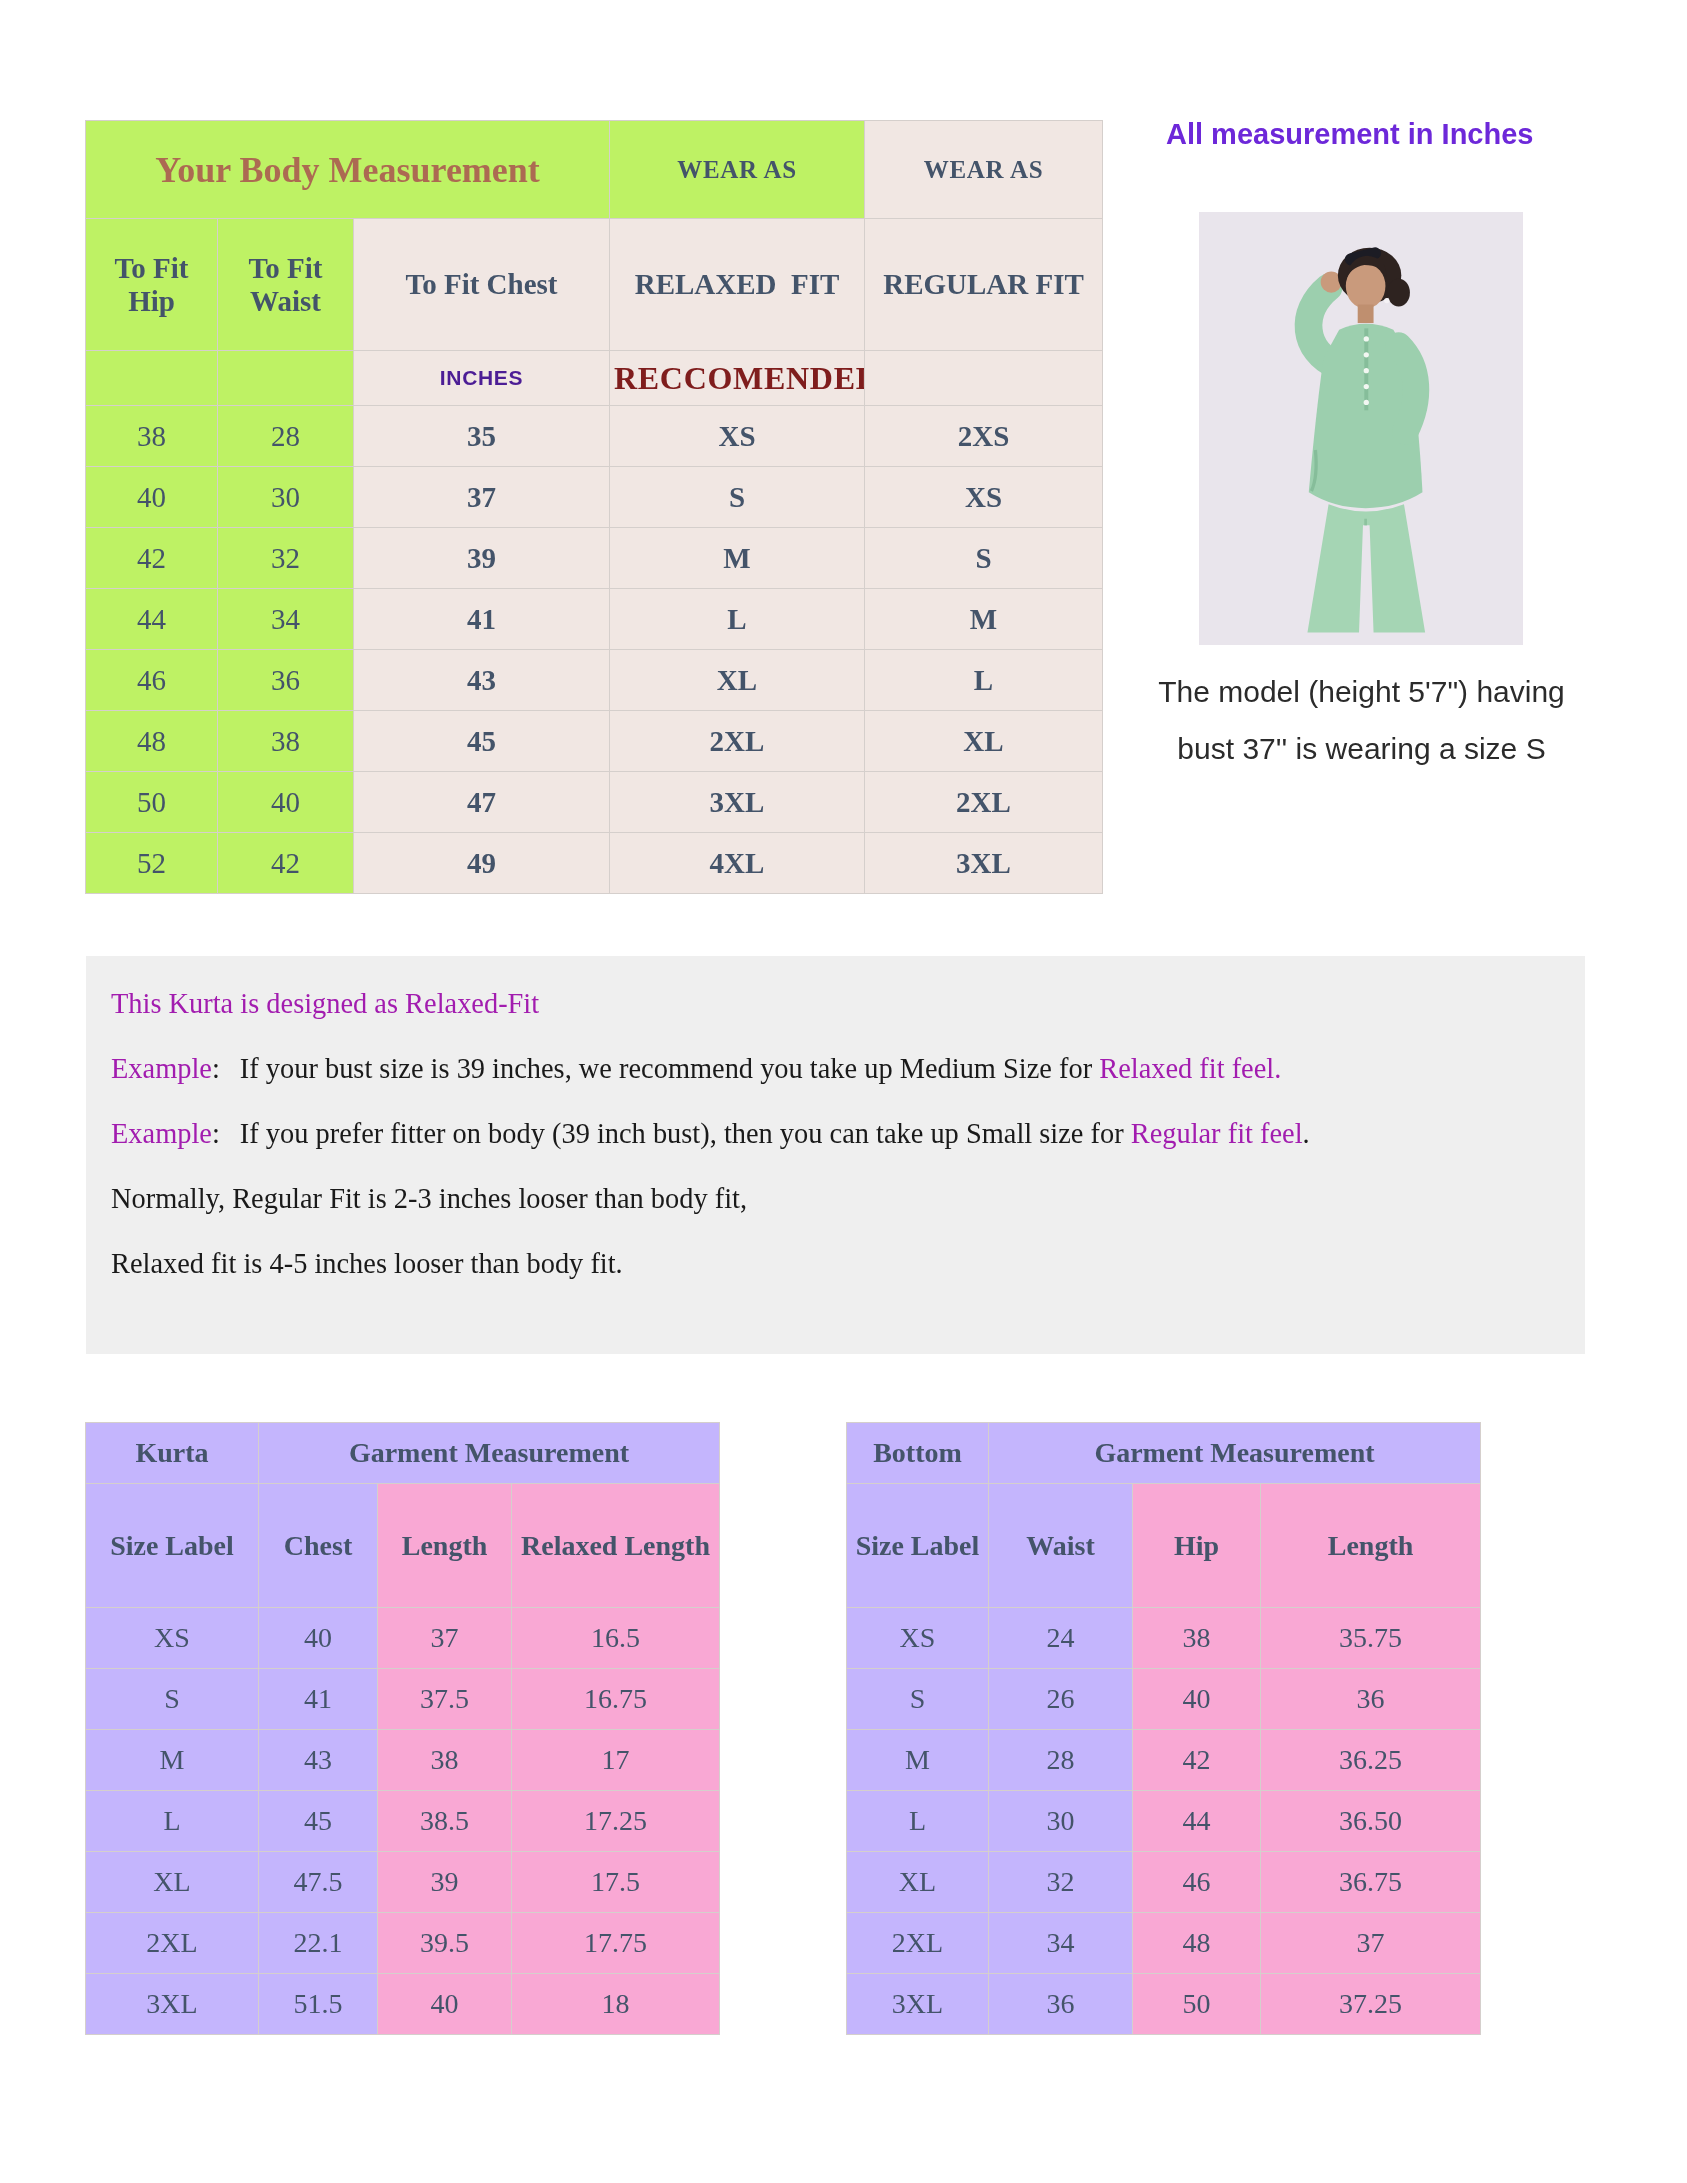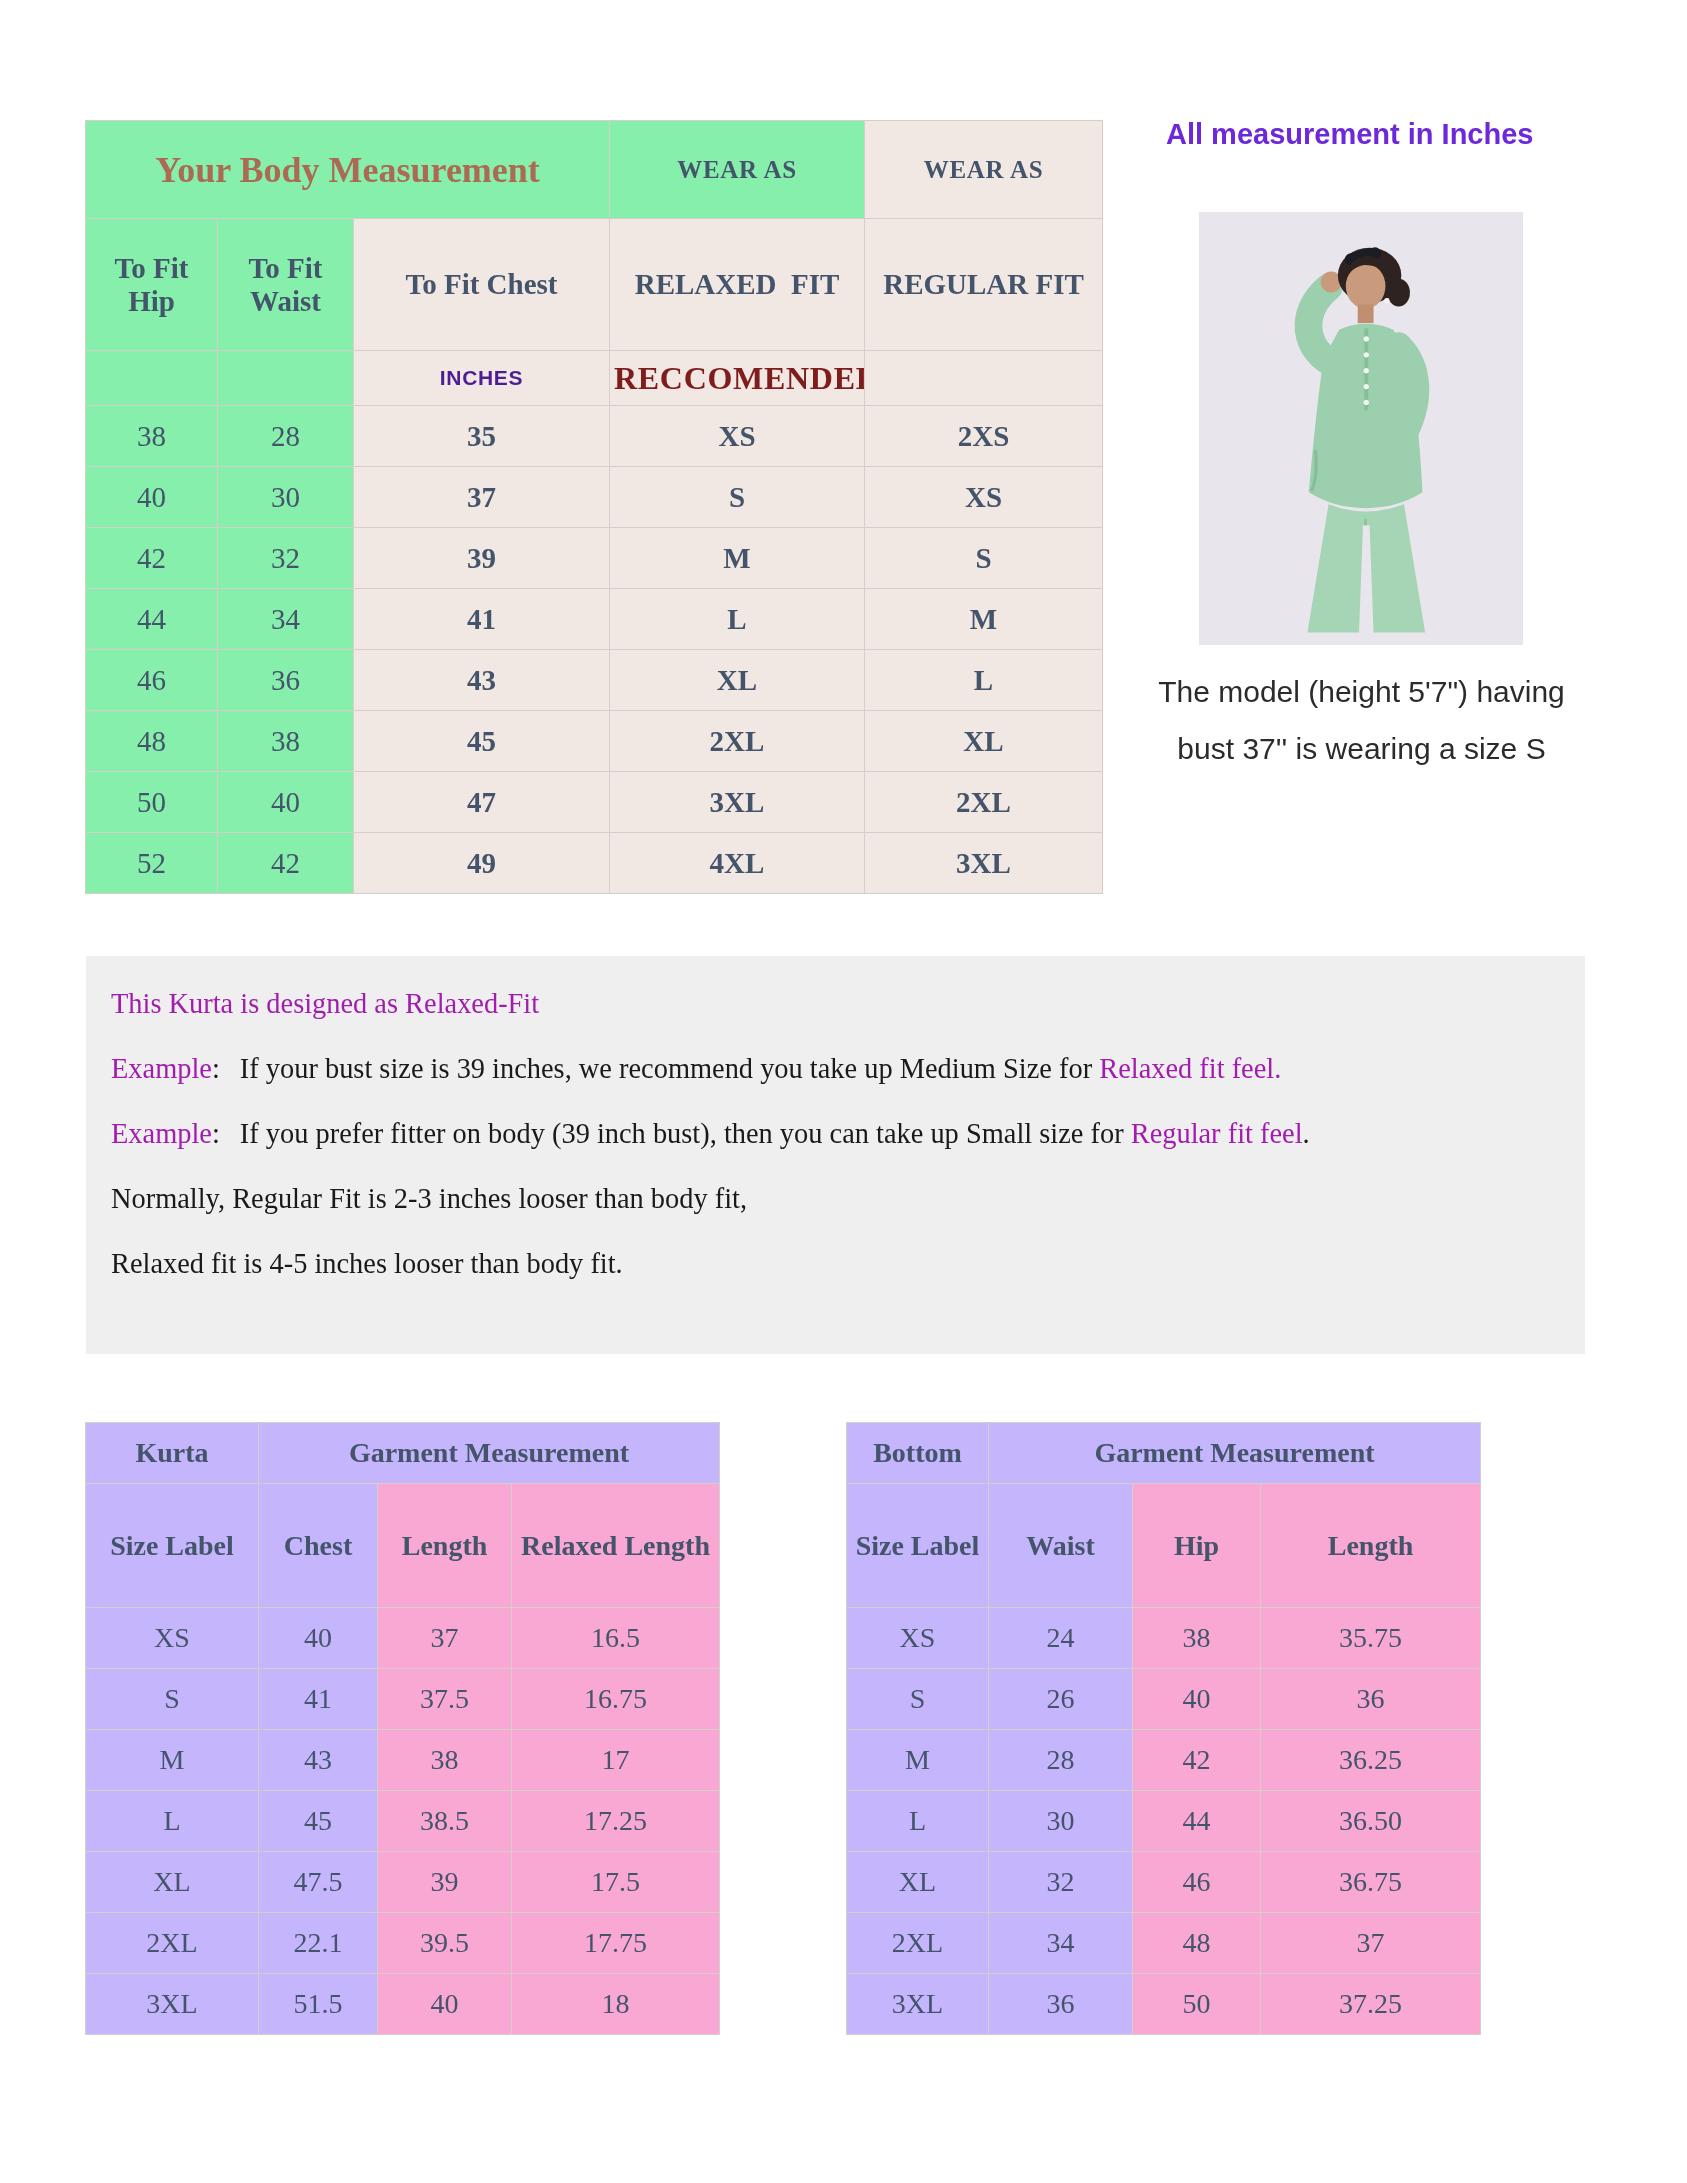--- a/index.html
+++ b/index.html
@@ -34,21 +34,21 @@
   
   .body-table{left:85px;top:120px;width:1017px;}
   .body-table tr.h1 td{height:97px;}
   .body-table .title{font-size:36px;font-weight:700;color:#AC6A52;}
   .body-table .wearas{font-size:25px;font-weight:700;letter-spacing:0.7px;}
   .body-table tr.h2 td{height:131px;font-size:29px;font-weight:700;white-space:pre-wrap;}
   .body-table tr.units td{height:54px;}
   .body-table .inches{font-family:"Liberation Sans","DejaVu Sans",sans-serif;font-size:21px;color:#4c1d95;letter-spacing:0.7px;}
   .body-table .recc{font-size:32px;color:#7f1d1d;letter-spacing:0.7px;}
   .body-table tbody td{height:60px;font-size:29px;}
-  .body-table tbody td:nth-child(-n+2){background:#86efac;}
+  .body-table tbody td:nth-child(-n+2){background:#bef264;}
   .body-table tbody td:nth-child(n+3){background:#F1E7E3;font-weight:700;}
 
   
   .units-note{
     position:absolute;left:1166px;top:118px;width:423px;
     font-family:"Liberation Sans","DejaVu Sans",sans-serif;
     font-size:29px;font-weight:700;color:#6d28d9;
   }
   .photo{
     position:absolute;left:1199px;top:212px;width:324px;height:433px;

